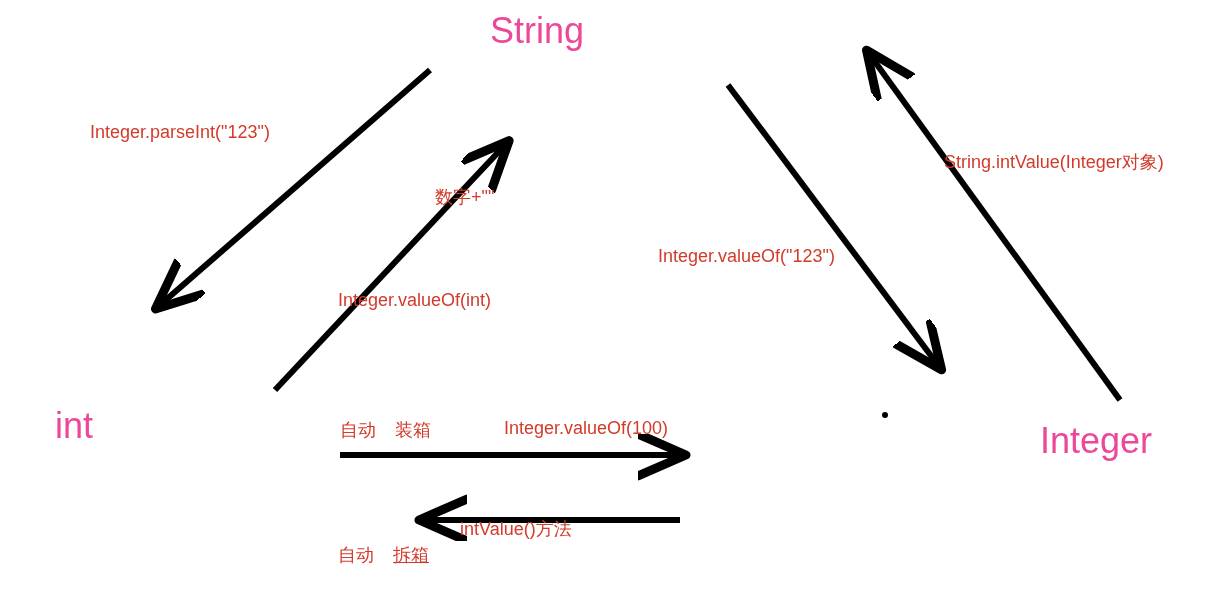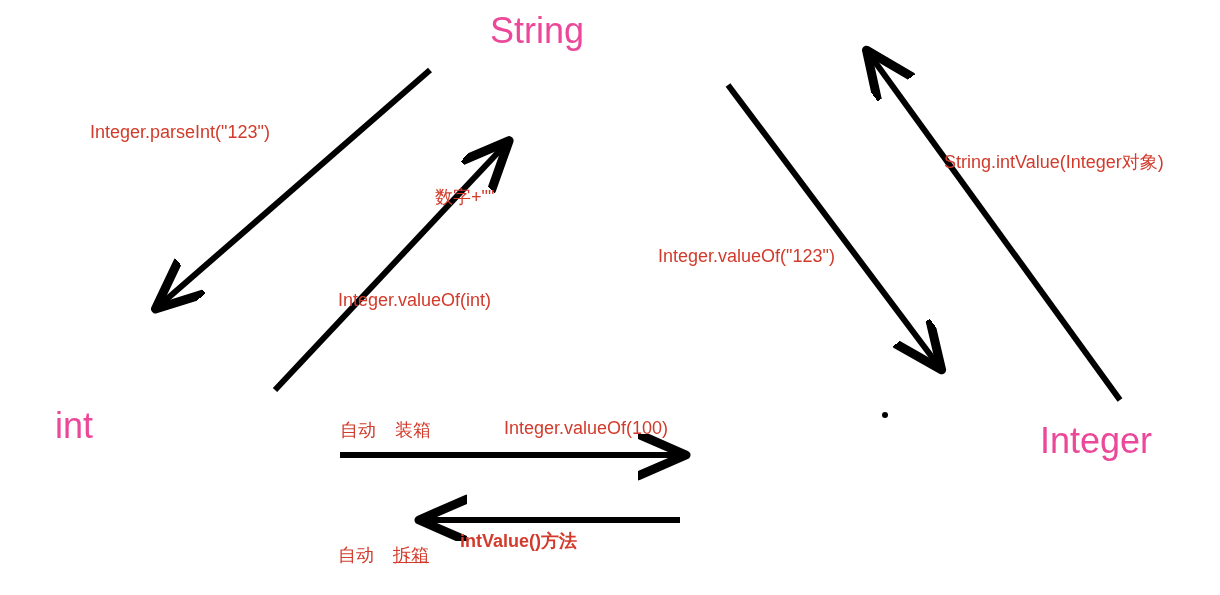--- a/index.html
+++ b/index.html
@@ -72,16 +72,16 @@
 <div class="edge-label" style="left:90px; top:122px;">Integer.parseInt("123")</div>
 <div class="edge-label" style="left:435px; top:185px;">数字+""</div>
 <div class="edge-label" style="left:338px; top:290px;">Integer.valueOf(int)</div>
 
 <div class="edge-label" style="left:340px; top:418px;">自动</div>
 <div class="edge-label" style="left:395px; top:418px;">装箱</div>
 <div class="edge-label" style="left:460px; top:418px;margin-left:44px;">Integer.valueOf(100)</div>
 
 <div class="edge-label" style="left:338px; top:543px;">自动</div>
 <div class="edge-label" style="left:393px; top:543px;text-decoration:underline;">拆箱</div>
-<div class="edge-label" style="left:460px; top:529px;font-weight:bold;">intValue()方法</div>
+<div class="edge-label" style="left:460px; top:517px;">intValue()方法</div>
 
 <div class="edge-label" style="left:658px; top:246px;">Integer.valueOf("123")</div>
 <div class="edge-label" style="left:944px; top:150px;">String.intValue(Integer对象)</div>
 
 </body></html>

